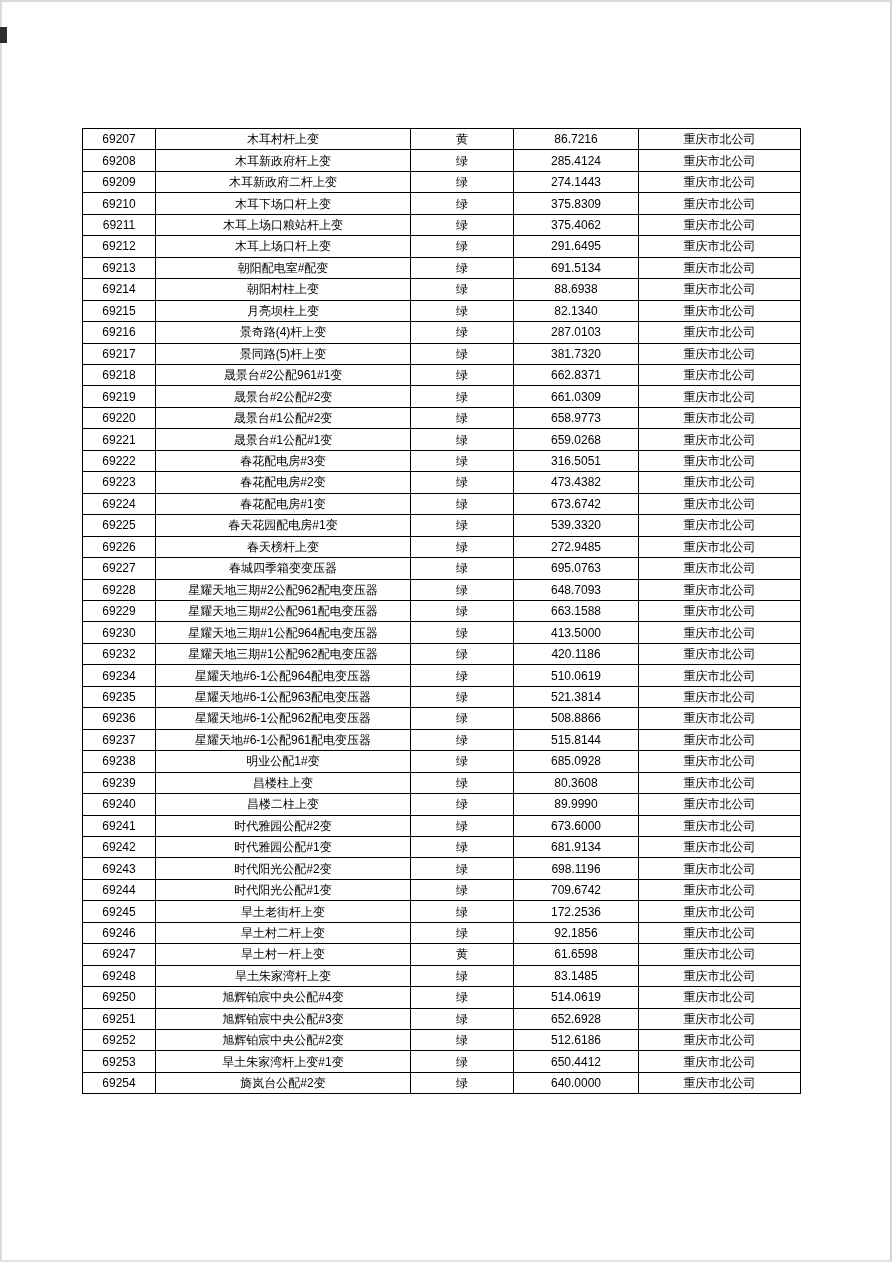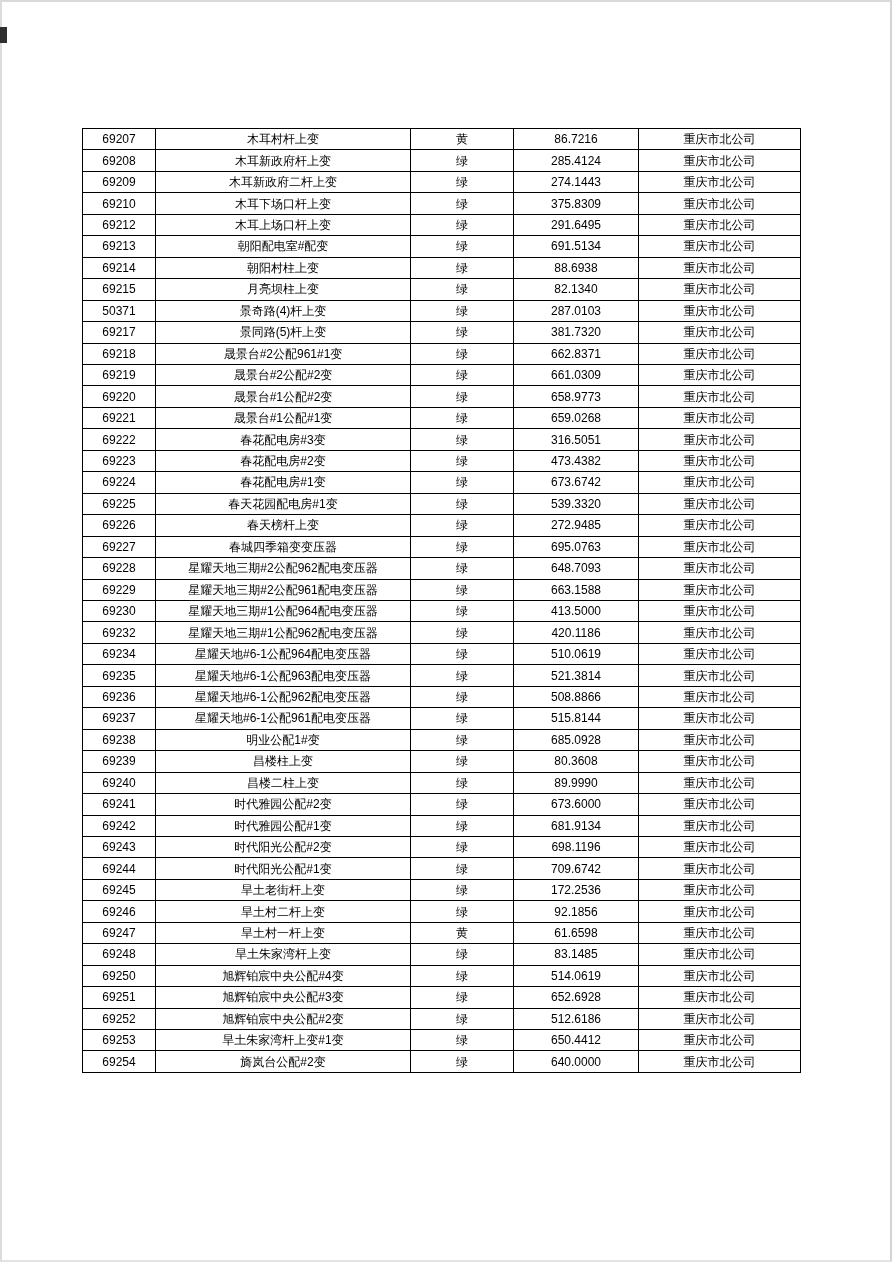--- a/index.html
+++ b/index.html
@@ -94,20 +94,27 @@
         <td class="col-company">重庆市北公司</td>
       </tr>
       <tr>
         <td class="col-id">69210</td>
         <td class="col-name">木耳下场口杆上变</td>
         <td class="col-status">绿</td>
         <td class="col-value">375.8309</td>
         <td class="col-company">重庆市北公司</td>
       </tr>
       <tr>
+        <td class="col-id">69211</td>
+        <td class="col-name">木耳上场口粮站杆上变</td>
+        <td class="col-status">绿</td>
+        <td class="col-value">375.4062</td>
+        <td class="col-company">重庆市北公司</td>
+      </tr>
+      <tr>
         <td class="col-id">69212</td>
         <td class="col-name">木耳上场口杆上变</td>
         <td class="col-status">绿</td>
         <td class="col-value">291.6495</td>
         <td class="col-company">重庆市北公司</td>
       </tr>
       <tr>
         <td class="col-id">69213</td>
         <td class="col-name">朝阳配电室#配变</td>
         <td class="col-status">绿</td>
@@ -122,21 +129,21 @@
         <td class="col-company">重庆市北公司</td>
       </tr>
       <tr>
         <td class="col-id">69215</td>
         <td class="col-name">月亮坝柱上变</td>
         <td class="col-status">绿</td>
         <td class="col-value">82.1340</td>
         <td class="col-company">重庆市北公司</td>
       </tr>
       <tr>
-        <td class="col-id">50371</td>
+        <td class="col-id">69216</td>
         <td class="col-name">景奇路(4)杆上变</td>
         <td class="col-status">绿</td>
         <td class="col-value">287.0103</td>
         <td class="col-company">重庆市北公司</td>
       </tr>
       <tr>
         <td class="col-id">69217</td>
         <td class="col-name">景同路(5)杆上变</td>
         <td class="col-status">绿</td>
         <td class="col-value">381.7320</td>

